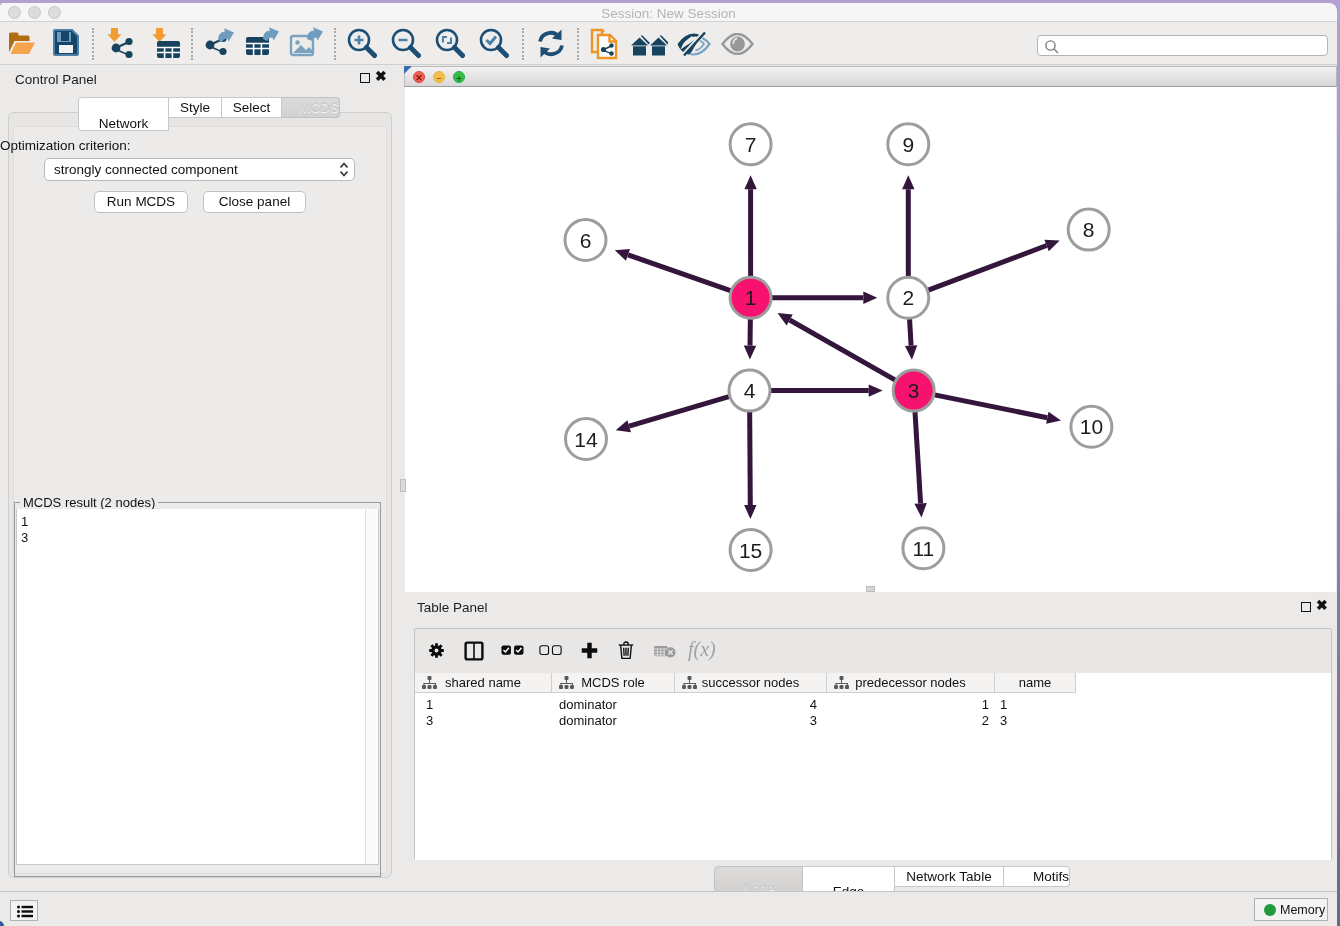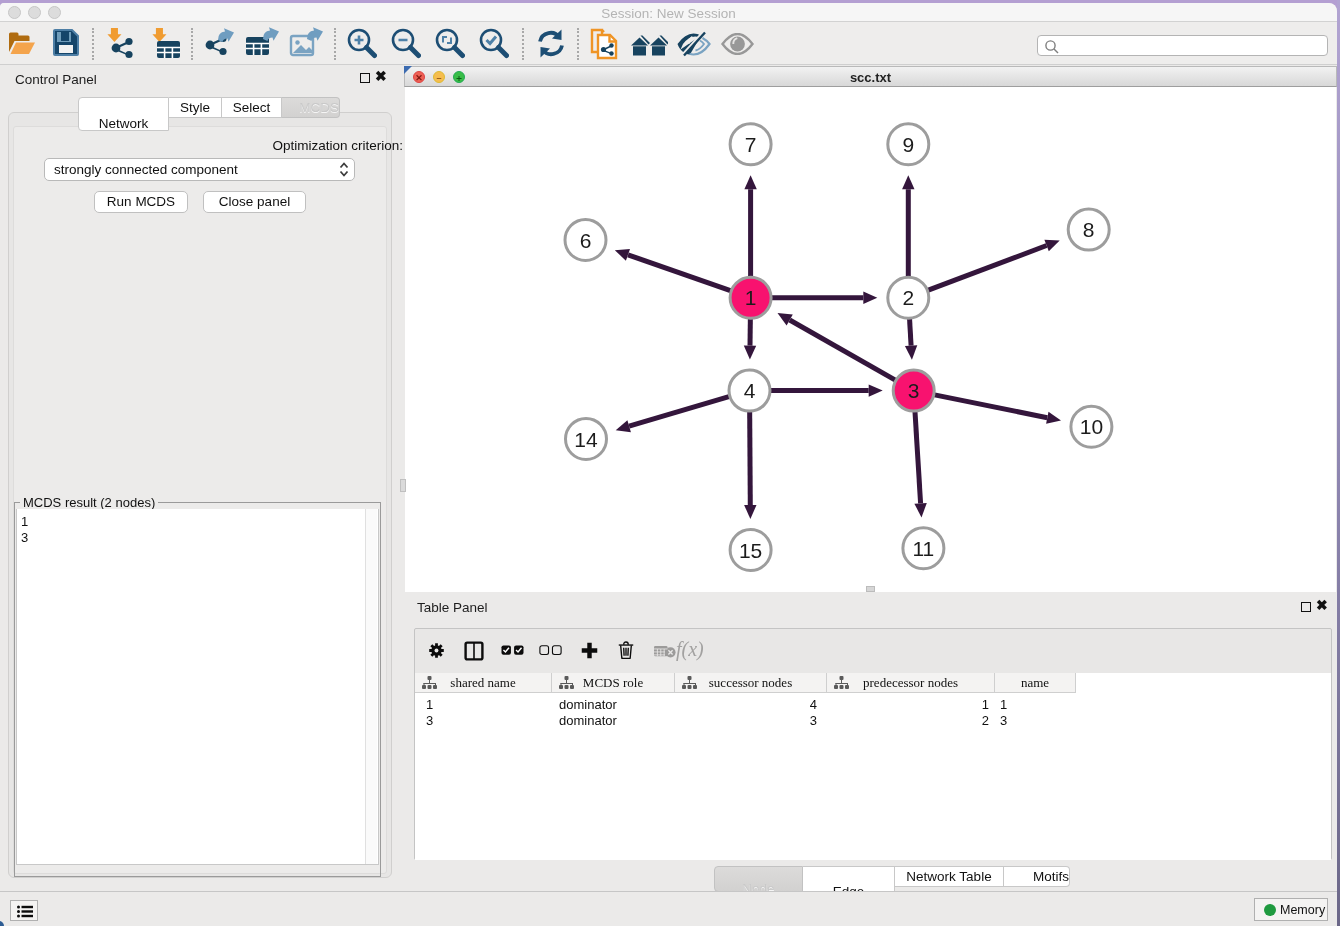--- a/index.html
+++ b/index.html
@@ -22,21 +22,21 @@
 #cp-close { position:absolute; left:375px; top:3px; font-size:14px; font-weight:bold; color:#111; }
 #cp-tabpanel { position:absolute; left:8px; top:47px; width:384px; height:766px; background:#e7e6e5; border:1px solid #d0cfce; border-radius:6px; }
 #cp-tabpanel .inner { position:absolute; left:4px; top:13px; width:374px; height:748px; background:#ecebea; border:1px solid #dddcdb; border-radius:3px;}
 .tabrow { position:absolute; display:flex; }
 .tab { height:21px; line-height:20px; padding:0 13px; background:#fff; border:1px solid #c8c8c8; border-left:none; font-size:13.5px; font-weight:500; color:#111; text-align:center;}
 .tab.first { border-left:1px solid #c8c8c8; border-radius:4px 0 0 4px; }
 .tab.last { border-radius:0 4px 4px 0;text-align:right; }
 .tab.sel { background:linear-gradient(#dcdbda,#d2d1d0); color:#c9c9c9; text-shadow:0 1px 0 #f5f5f5; border-color:#c2c2c2;}
 #cp-tabs { left:78px; top:32px; }
 
-#opt-label { position:absolute; left:0; top:73px; width:403px; text-align:right; font-size:13.5px; color:#111; }
+#opt-label { position:absolute; left:0; top:73px; width:403px; text-align:left; font-size:13.5px; color:#111; }
 #dropdown { position:absolute; left:44px; top:93px; width:311px; height:23px; background:#fff; border:1px solid #b9b9b9; border-radius:5px; font-size:13.5px; color:#111; line-height:21px; padding-left:9px; }
 #dropdown .updn { position:absolute; right:5px; top:3px; }
 .btn { position:absolute; height:22px; background:#fff; border:1px solid #c0c0c0; border-radius:5px; font-size:13.5px; color:#111; text-align:center; line-height:20px; }
 #btn-run { left:94px; top:126px; width:94px; }
 #btn-close { left:203px; top:126px; width:103px; }
 
 #mcds-fs { position:absolute; left:14px; top:437px; width:367px; height:375px; border:1px solid #9a9a9a; }
 #mcds-legend { position:absolute; left:5px; top:-8px; background:#ecebea; padding:0 3px; font-size:13px; color:#111; }
 #mcds-white { position:absolute; left:1px; top:6px; width:363px; height:356px; background:#fff; border:1px solid #c8c8c8; border-top:none;}
 #mcds-white .line { font-size:13px; color:#111; padding-left:4px; line-height:16px;}
@@ -55,21 +55,21 @@
 #graph text { font-family:"Liberation Sans",sans-serif; font-size:21px; fill:#1c1c1c; text-anchor:middle; }
 
 #tpanel { position:absolute; left:404px; top:589px; width:933px; height:299px; background:#ebeae9; }
 #tp-title { position:absolute; left:13px; top:8px; font-size:13.5px; color:#1d1d1d; }
 #tp-float { position:absolute; left:897px; top:10px; width:10px; height:10px; border:1.5px solid #111; }
 #tp-close { position:absolute; left:912px; top:5px; font-size:14px; font-weight:bold; color:#111; }
 #tp-box { position:absolute; left:10px; top:36px; width:918px; height:232px; background:#e8e7e6; border:1px solid #c4c4c4; border-radius:2px; }
 #tp-toolbar { position:absolute; left:0; top:0; width:100%; height:44px; }
 #tp-table { position:absolute; left:0; top:44px; width:916px; height:187px; background:#fff; }
 #tp-header { position:absolute; left:0; top:0; height:20px; display:flex; background:#f4f3f2; border-bottom:1px solid #cfcfcf; }
-.th { position:relative; height:20px; border-right:1px solid #cfcfcf; font-size:13px; color:#111; text-align:center; line-height:20px;font-family:Liberation Serif, serif; }
+.th { position:relative; height:20px; border-right:1px solid #cfcfcf; font-size:13px; color:#111; text-align:center; line-height:20px; }
 .th svg { position:absolute; left:7px; top:3px; }
 .td { position:absolute; font-size:13px; color:#111; }
 
 #bt-tabs { left:290px; top:274px; }
 
 #statusbar { position:absolute; left:0; top:888px; width:1337px; height:35px; background:#ebeae9; border-top:1px solid #c6c6c6; }
 #sb-btn { position:absolute; left:10px; top:8px; width:28px; height:21px; background:#f4f3f2; border:1px solid #b0b0b0; }
 #memory { position:absolute; left:1254px; top:6px; width:74px; height:23px; background:#f4f3f2; border:1px solid #b0b0b0; font-size:12.5px; color:#111; }
 #memory .dot { position:absolute; left:9px; top:5px; width:12px; height:12px; border-radius:50%; background:#1f9a3f; }
 #memory .lbl { position:absolute; left:25px; top:4px; }
@@ -245,21 +245,20 @@
     </div>
   </div>
   <div id="netwin">
     <svg style="position:absolute; left:0; top:0; width:10px; height:10px; z-index:5;" viewBox="0 0 10 10">
         <path d="M0 0 L8 0 L0 8 Z" fill="#3c6bb0"></path>
       </svg>
     <div id="net-titlebar">
       <div class="mac" style="left:8px; background:#ee6054; border:0.5px solid #d44; color:#7d1710;">✕</div>
       <div class="mac" style="left:28px; background:#f6bd4e; border:0.5px solid #db3; color:#93591a;">–</div>
       <div class="mac" style="left:48px; background:#39bd47; border:0.5px solid #2a5; color:#0c5c16;">＋</div>
-      <div id="net-title">scc.txt</div>
     </div>
     <div id="net-canvas">
       <svg id="graph" width="931" height="505" viewBox="0 0 931 505">
 <line x1="345.6" y1="200.7" x2="345.6" y2="102.3"></line>
 <line x1="336.2" y1="207.4" x2="223.0" y2="167.8"></line>
 <line x1="355.6" y1="210.7" x2="458.3" y2="210.7"></line>
 <line x1="345.5" y1="220.7" x2="345.0" y2="258.6"></line>
 <line x1="503.3" y1="200.7" x2="503.3" y2="102.3"></line>
 <line x1="512.7" y1="207.2" x2="641.6" y2="158.5"></line>
 <line x1="503.9" y1="220.7" x2="506.1" y2="258.7"></line>
@@ -354,21 +353,21 @@
           <g fill="#9c9b9a">
               <rect x="0" y="1" width="16" height="12" rx="1.5"></rect>
               <circle cx="19.5" cy="8.5" r="6"></circle>
             </g>
           <g stroke="#e8e7e6" stroke-width="1">
               <path d="M0 4.5 h16 M0 8 h13 M0 11.5 h13"></path>
               <path d="M4 4.5 v8.5 M8 4.5 v8.5 M12 4.5 v8.5"></path>
             </g>
           <path d="M17 6 l5 5 M22 6 l-5 5" stroke="#e8e7e6" stroke-width="1.6"></path>
         </svg>
-        <div style="position:absolute; left:261px; top:9px; font-family:'Liberation Serif',serif; font-style:italic; font-size:20px; color:#a2a1a0;">f(x)</div>
+        <div style="position:absolute; left:273px; top:9px; font-family:'Liberation Serif',serif; font-style:italic; font-size:20px; color:#a2a1a0;">f(x)</div>
       </div>
       <div id="tp-table">
         <div id="tp-header">
           <div class="th" style="width:137px;"><svg width="15" height="14" viewBox="0 0 15 14">
                 <g fill="#5a5a5a">
                   <rect x="5.5" y="0" width="4" height="4" rx="1"></rect>
                   <rect x="0" y="9" width="4" height="4" rx="1"></rect>
                   <rect x="5.5" y="9" width="4" height="4" rx="1"></rect>
                   <rect x="11" y="9" width="4" height="4" rx="1"></rect>
                   <path d="M7 4h1v3h-1z"></path>

